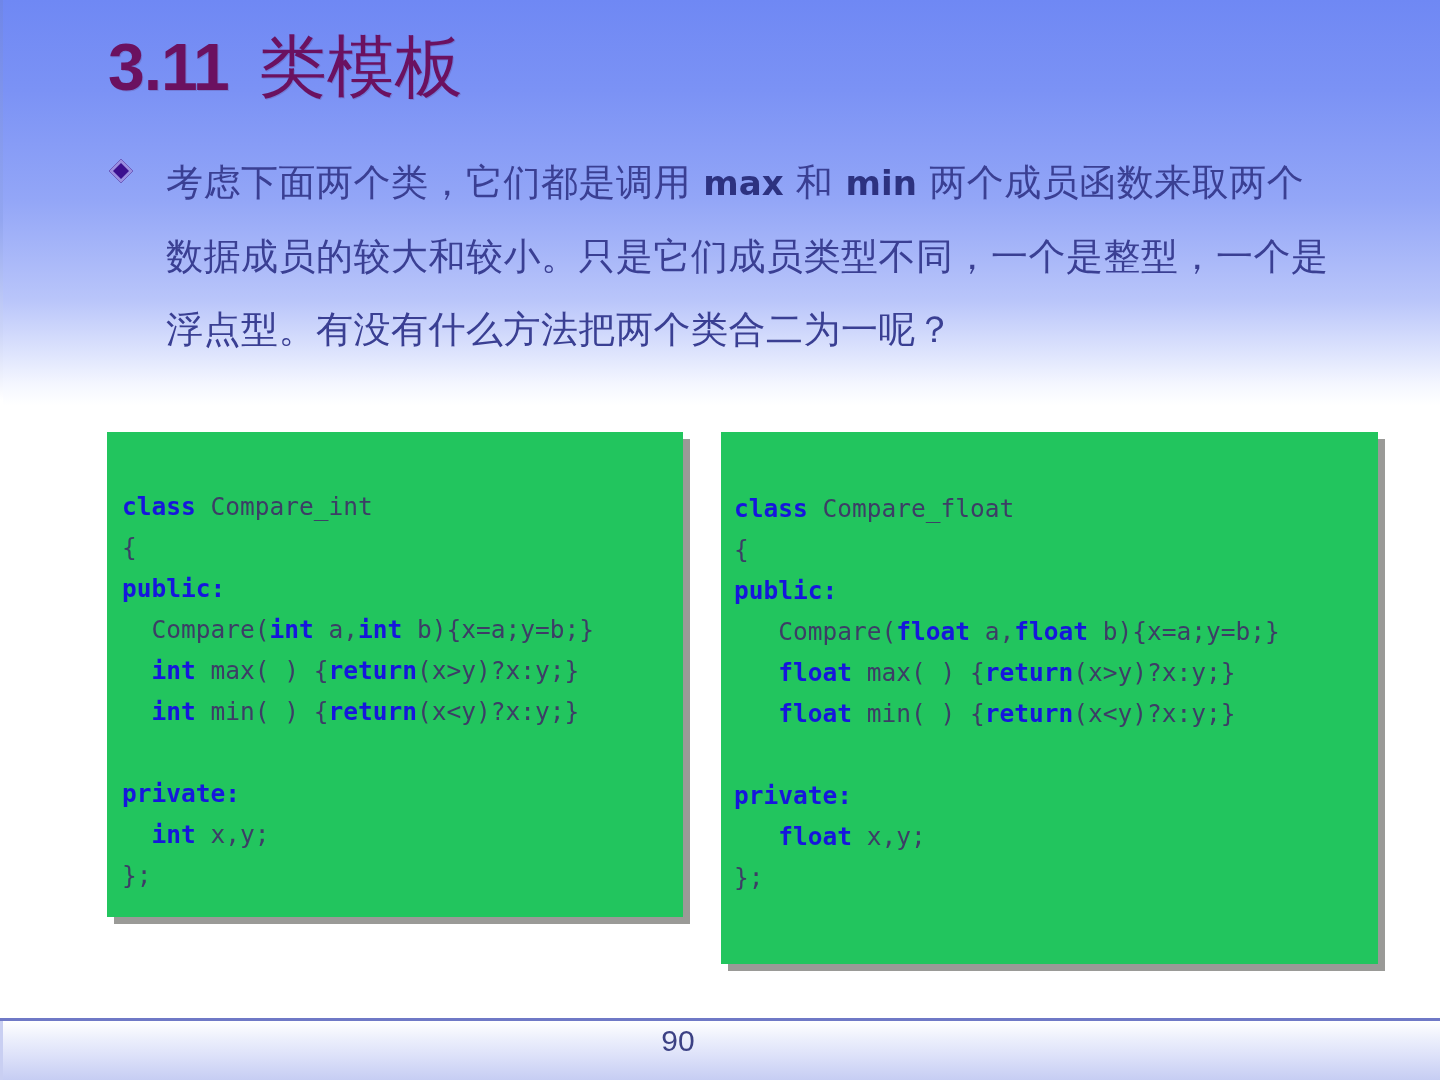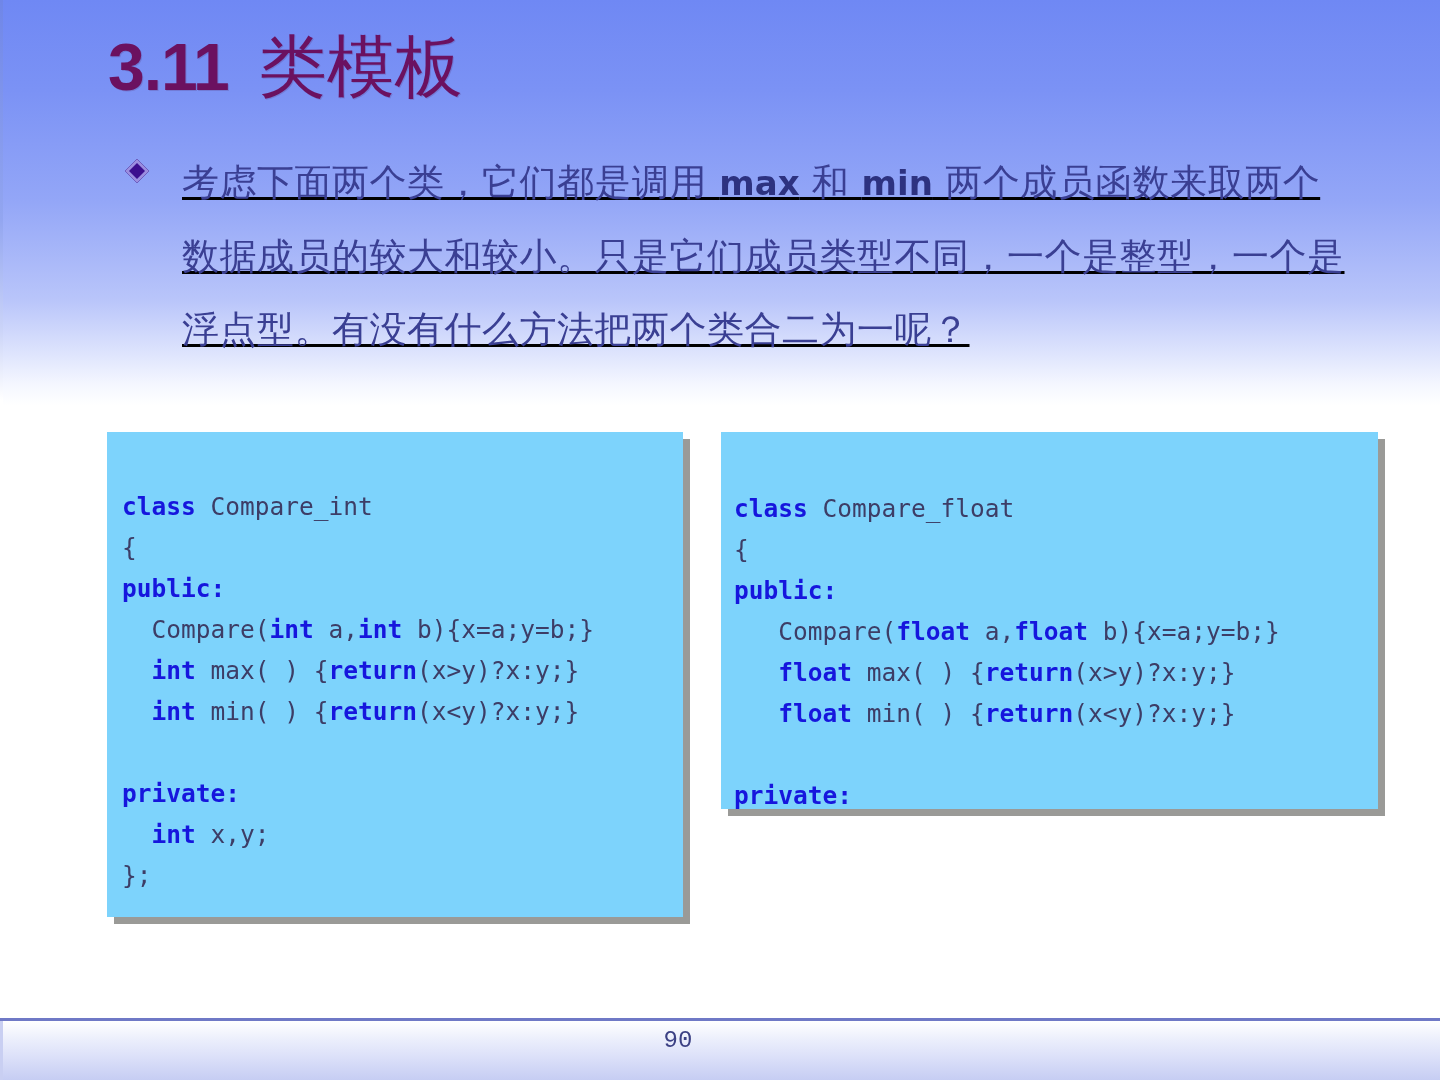--- a/index.html
+++ b/index.html
@@ -47,21 +47,21 @@
   }
   #title-text{
     font-family:"DejaVu Serif", serif;
     font-size:68px;
     margin-left:26px;
     vertical-align:baseline;
   }
 
   
   #bullet-row{
-    position:absolute; left:124px; top:146px; width:1230px;text-decoration:underline;
+    position:absolute; left:108px; top:146px; width:1230px;
   }
   #bullet-diamond{
     position:absolute; left:0px; top:12px;
     width:26px; height:26px;
   }
   #bullet-paragraph{
     margin-left:58px;
     font-family:"DejaVu Serif", serif;
     font-size:37px;
     line-height:73px;
@@ -72,35 +72,35 @@
     font-family:"DejaVu Sans", sans-serif;
     font-weight:bold;
     font-size:34px;
     color:#2d3280;
     letter-spacing:0;
   }
 
   
   .code-box{
     position:absolute;
-    background:#7dd3fc;
+    background:#22c55e;
     box-shadow:7px 7px 0 0 #9a9a97;
     font-family:"DejaVu Sans Mono","Liberation Mono",monospace;
     font-size:24.5px;
     line-height:41px;
     color:#3d3d66;
     white-space:pre;
     overflow:hidden;
   }
   #code-box-left{
     left:107px; top:432px; width:576px; height:485px;
     padding:54px 0 0 15px;
   }
   #code-box-right{
-    left:721px; top:432px; width:657px; height:377px;
+    left:721px; top:432px; width:657px; height:532px;
     padding:56px 0 0 13px;
   }
   .kw{ color:#1616dd; font-weight:bold; }
   .id{ color:#3d3d66; }
 
   
   #footer-rule{
     position:absolute; left:0; top:1018px; width:1440px; height:3px;
     background:#6f79c6;
   }
@@ -108,22 +108,22 @@
     position:absolute; left:0; top:1021px; width:1440px; height:59px;
     background:linear-gradient(to bottom,#ffffff 0px,#eceffc 18px,#d8ddf8 40px,#c6cdf3 59px);
   }
   #footer-band-edge{
     position:absolute; left:0; top:1021px; width:3px; height:59px;
     background:#c9cff2;
   }
   #page-number{
     position:absolute; left:0; top:1021px; width:1288px;
     text-align:center; padding-left:68px;
-    font-family:Liberation Mono, monospace;
-    font-size:24px;
+    font-family:Liberation Sans, sans-serif;
+    font-size:30px;
     color:#3c4184;
     line-height:40px;
   }
 </style>
 </head>
 <body>
 
 <div id="slide-bg"></div>
 <div id="left-edge-line"></div>
 

